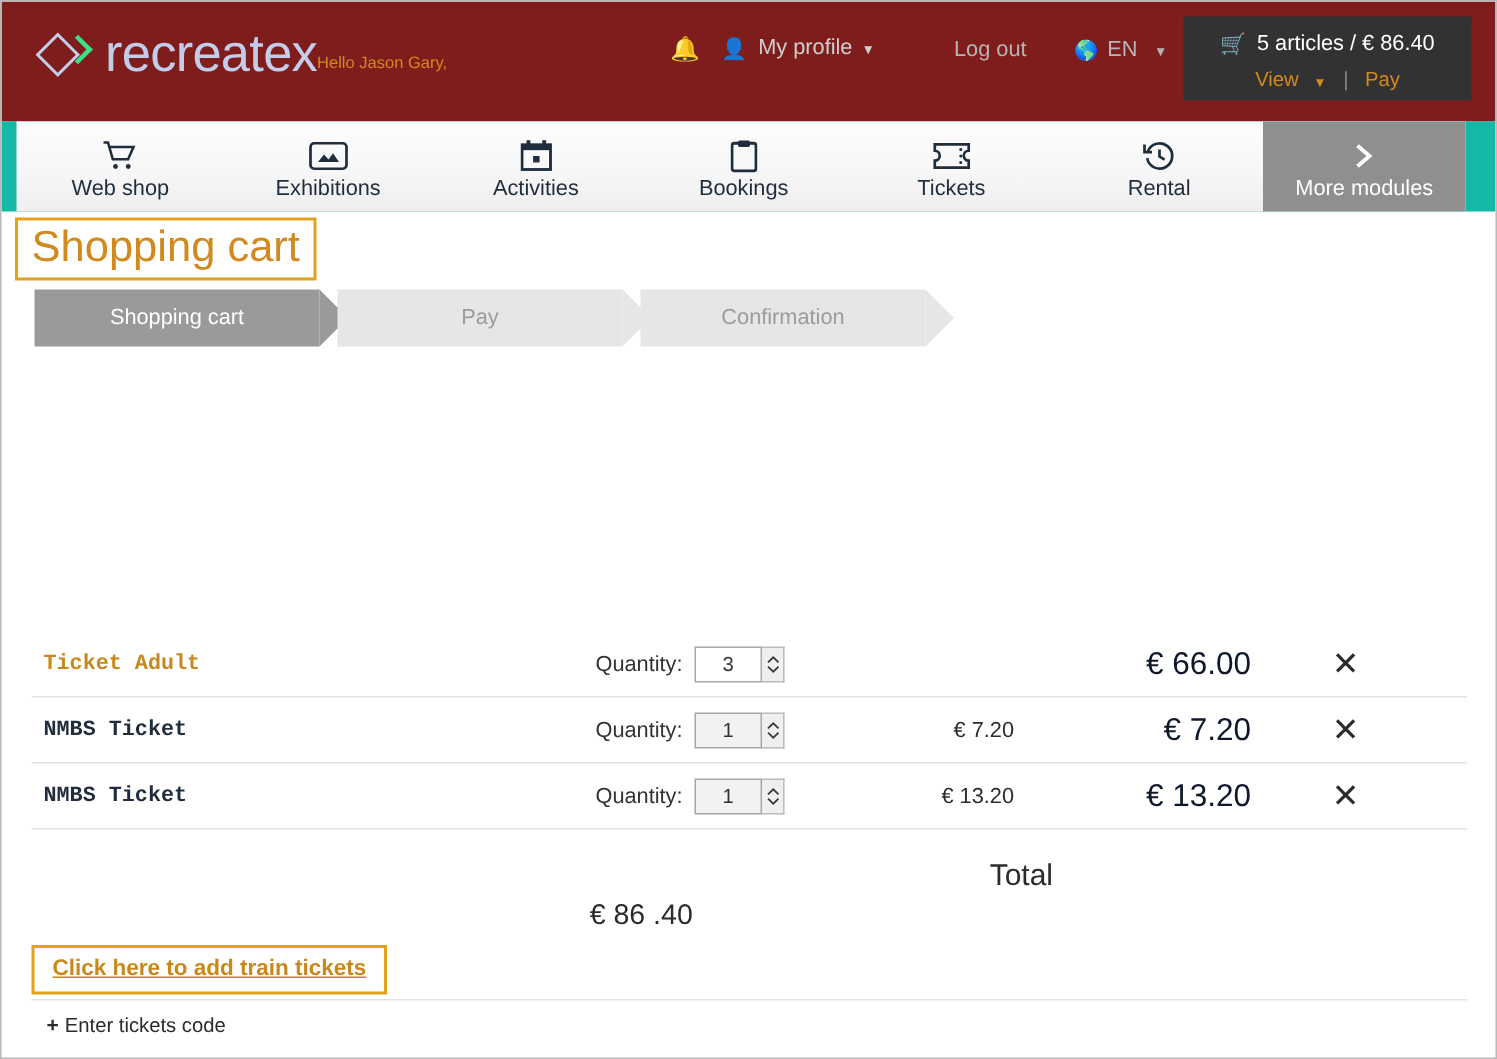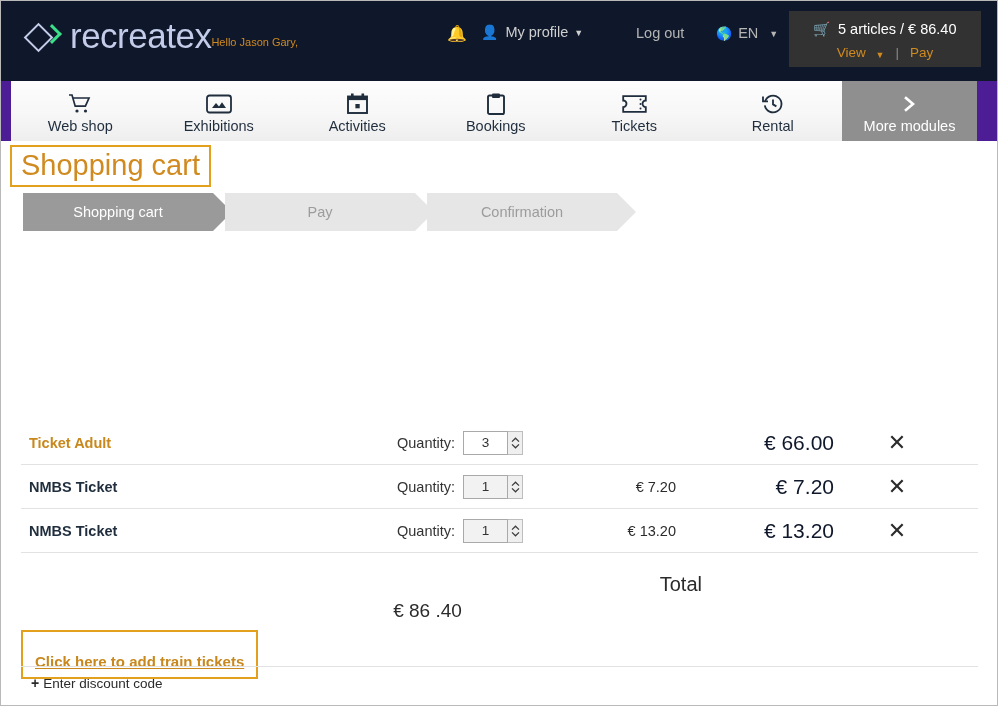--- a/index.html
+++ b/index.html
@@ -18,21 +18,21 @@
     box-sizing: border-box;
     border: 1px solid #b9b9b9;
     background: #ffffff;
     overflow: hidden;
   }
 
   
   .topbar {
     position: relative;
     height: 80px;
-    background: #0f172a;
+    background: #7f1d1d;
     width: 100%;
     box-sizing: border-box;
   }
   .brand {
     position: absolute;
     left: 25px;
     top: 17px;
     display: flex;
     align-items: baseline;
   }
@@ -188,21 +188,21 @@
   }
   .cart-sep {
     color: #8a8a8a;
     margin: 0 11px;
   }
 
   
   .navstrip {
     position: relative;
     height: 60px;
-    background: #4c1d95;
+    background: #14b8a6;
     width: 100%;
   }
   .navinner {
     position: absolute;
     left: 10px;
     top: 0;
     right: 20px;
     height: 60px;
     background: linear-gradient(to bottom, #fdfdfd 0%, #f7f7f7 55%, #eeeeee 100%);
     display: flex;
@@ -298,20 +298,21 @@
     border-bottom: 1px solid #e2e2e2;
     display: flex;
     align-items: center;
   }
   .cname {
     position: absolute;
     left: 8px;
     font-size: 14.5px;
     font-weight: bold;
     color: #1f2d3d;
+    font-family: Liberation Mono, monospace;
   }
   .cname.hl { color: #c8881d; }
   .qlabel {
     position: absolute;
     left: 376px;
     font-size: 14.5px;
     color: #333333;
   }
   .qwrap {
     position: absolute;
@@ -399,21 +400,21 @@
     font-size: 19px;
     color: #2b2b2b;
     margin-top: 27px;
   }
 
   .trainlink-box {
     position: absolute;
     left: 20px;
     top: 489px;
     border: 2px solid #e3a01c;
-    padding: 21px 12px 6px 12px;
+    padding: 5px 12px 6px 12px;
     background: #ffffff;
   }
   .trainlink-box a {
     color: #c8881d;
     font-size: 15px;
     font-weight: bold;
     text-decoration: underline;
   }
 
   .discount-sep {
@@ -667,17 +668,17 @@
     </div>
 
     <div class="trainlink-box">
       <a href="#">Click here to add train tickets</a>
     </div>
 
     <div class="discount-sep"></div>
 
     <div class="discount">
       <span class="plus">+</span>
-      <span>Enter discount code</span>
+      <span>Enter tickets code</span>
     </div>
 
   </div>
 </div>
 
 </body></html>

